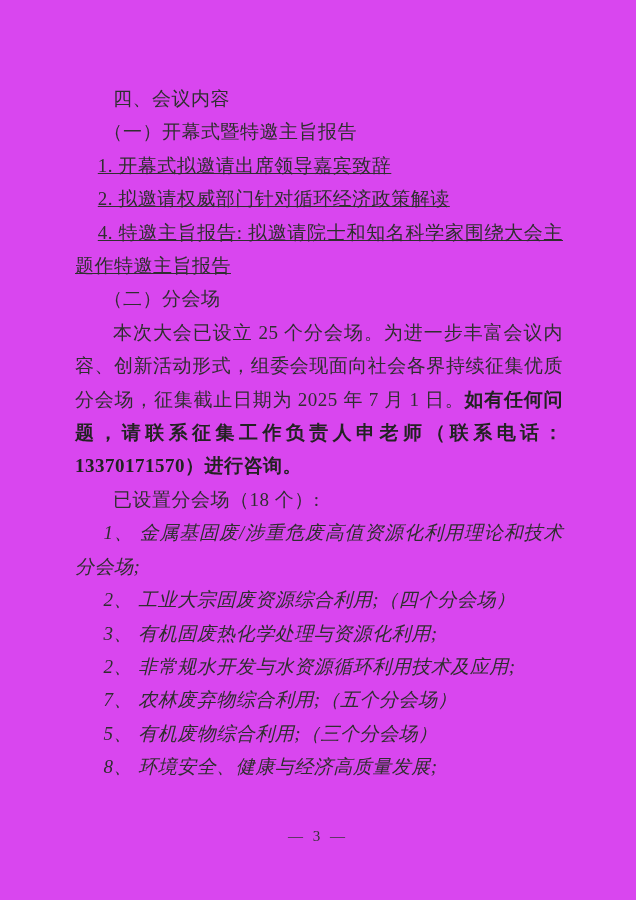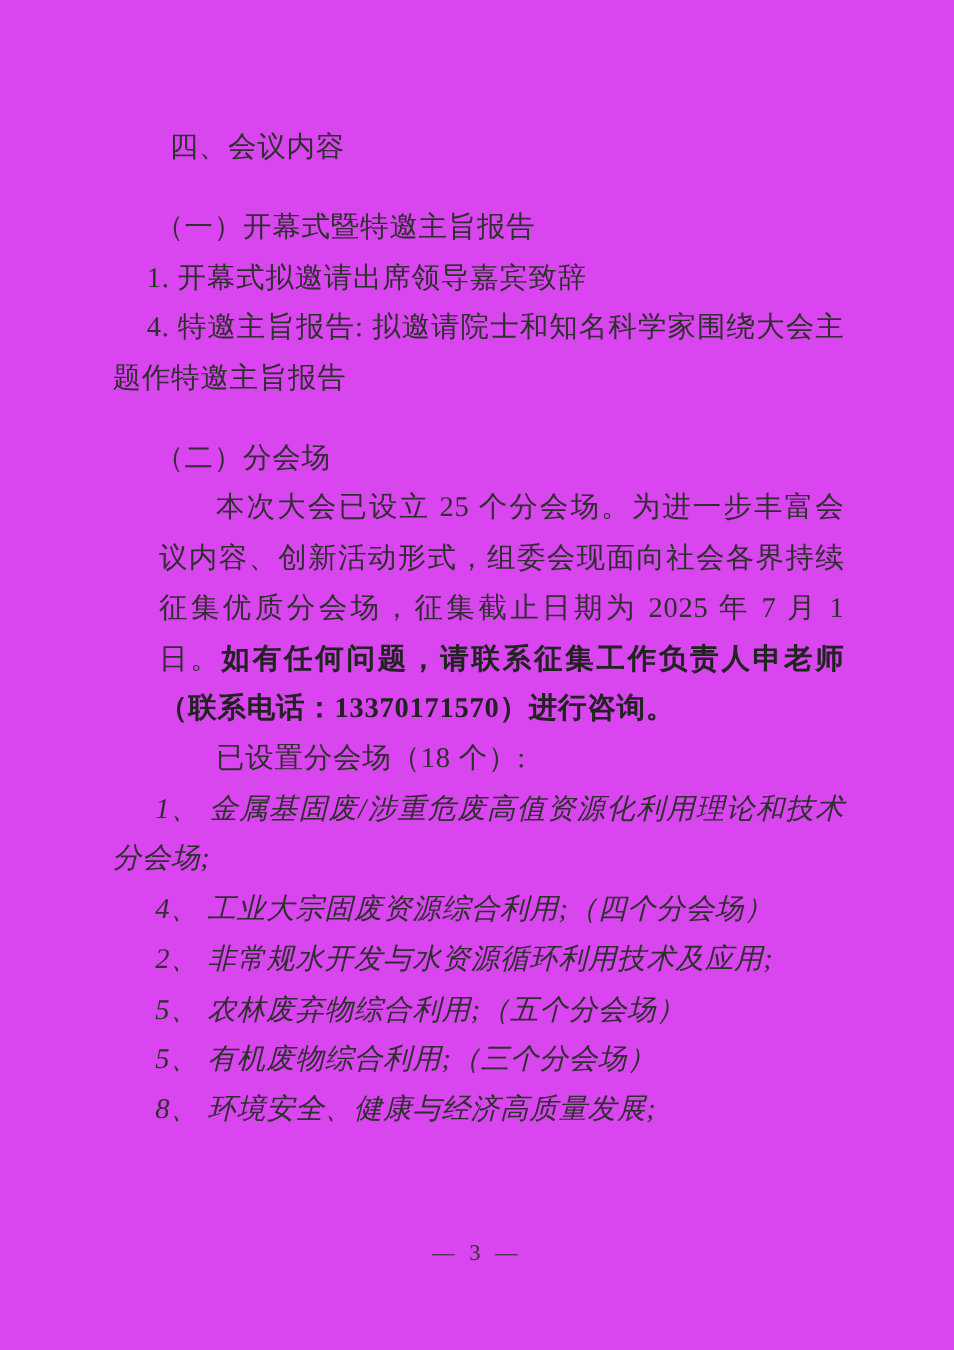--- a/index.html
+++ b/index.html
@@ -27,23 +27,23 @@
       line-height: 33.4px;
       text-align: justify;
       letter-spacing: 0.5px;
     }
     .content p {
       margin: 0;
       padding: 0;
     }
     
     p.h    { text-indent: 2em; }
-    p.sub  { text-indent: 1.5em; margin-top: 20px; }
-    p.num  { text-indent: 1.2em; }
-    p.para { text-indent: 2em; margin-left: 31px; }
+    p.sub  { text-indent: 1.5em; }
+    p.num  { text-indent: 1.2em; text-decoration: underline; }
+    p.para { text-indent: 2em; }
     p.list { text-indent: 1.5em; font-style: italic; }
     .content b {
       font-weight: 700;
       color: #222222;
     }
     .page-footer {
       position: absolute;
       top: 828px;
       left: 0;
       width: 100%;
@@ -55,25 +55,27 @@
     }
   </style>
 </head>
 <body>
 
 <div class="page">
   <div class="content" id="document-body">
       <p class="h"><span>四、会议内容</span></p>
       <p class="sub"><span>（一）开幕式暨特邀主旨报告</span></p>
       <p class="num"><span>1. 开幕式拟邀请出席领导嘉宾致辞</span></p>
+      <p class="num"><span>2. 拟邀请权威部门针对循环经济政策解读</span></p>
       <p class="num"><span>4. 特邀主旨报告: 拟邀请院士和知名科学家围绕大会主题作特邀主旨报告</span></p>
       <p class="sub"><span>（二）分会场</span></p>
       <p class="para"><span>本次大会已设立 25 个分会场。为进一步丰富会议内容、创新活动形式，组委会现面向社会各界持续征集优质分会场，征集截止日期为 2025 年 7 月 1 日。</span><b>如有任何问题，请联系征集工作负责人申老师（联系电话：13370171570）进行咨询。</b></p>
       <p class="para"><span>已设置分会场（18 个）:</span></p>
       <p class="list"><span>1、 金属基固废/涉重危废高值资源化利用理论和技术分会场;</span></p>
-      <p class="list"><span>4、 工业大宗固废资源综合利用;（四个分会场）</span></p>
+      <p class="list"><span>2、 工业大宗固废资源综合利用;（四个分会场）</span></p>
+      <p class="list"><span>3、 有机固废热化学处理与资源化利用;</span></p>
       <p class="list"><span>2、 非常规水开发与水资源循环利用技术及应用;</span></p>
-      <p class="list"><span>5、 农林废弃物综合利用;（五个分会场）</span></p>
+      <p class="list"><span>7、 农林废弃物综合利用;（五个分会场）</span></p>
       <p class="list"><span>5、 有机废物综合利用;（三个分会场）</span></p>
       <p class="list"><span>8、 环境安全、健康与经济高质量发展;</span></p>
     </div>
   <div class="page-footer">— 3 —</div>
 </div>
 
 </body></html>

